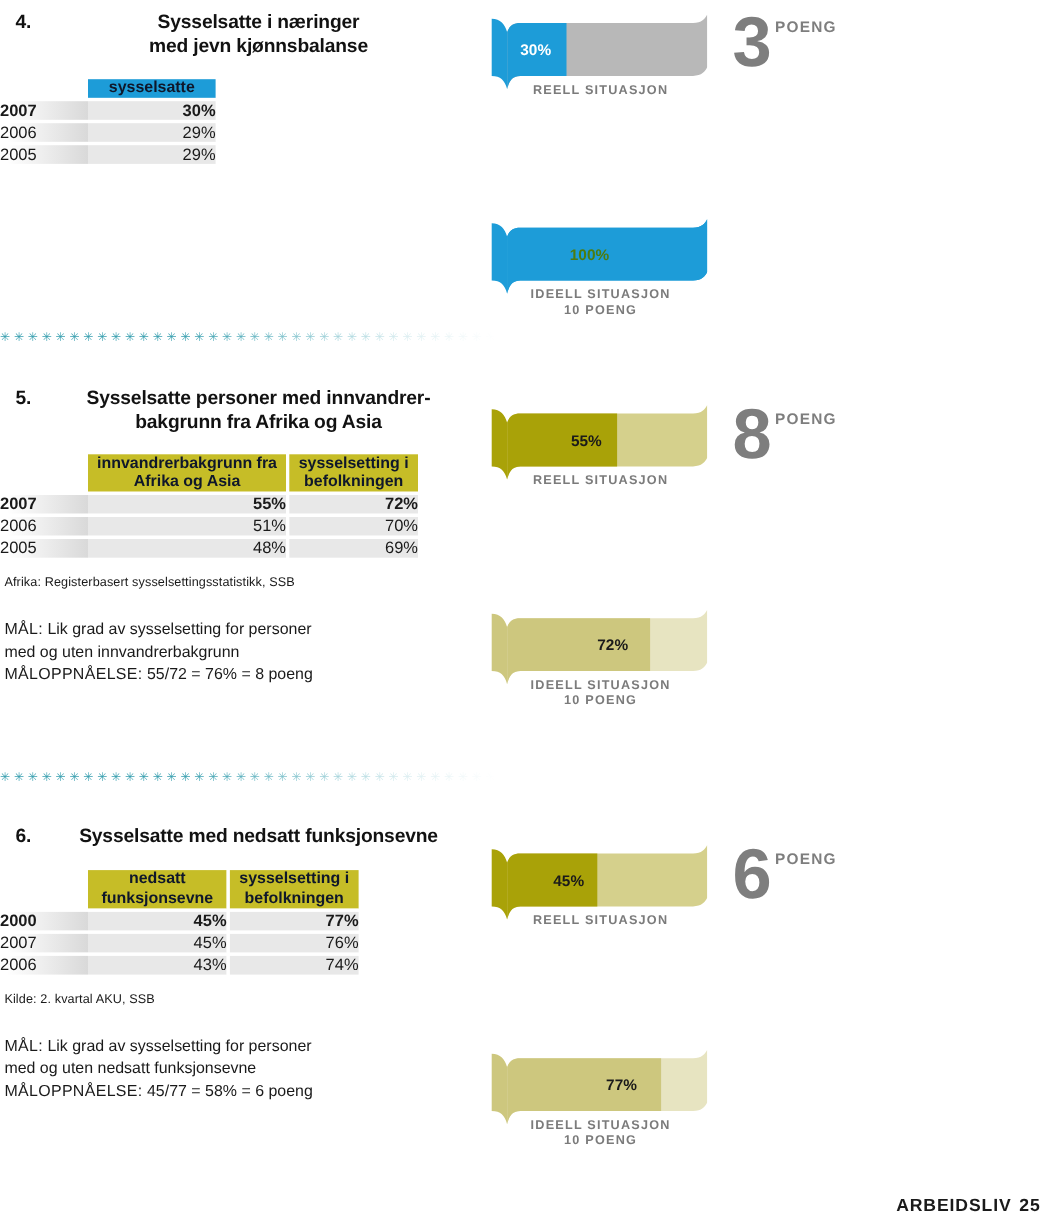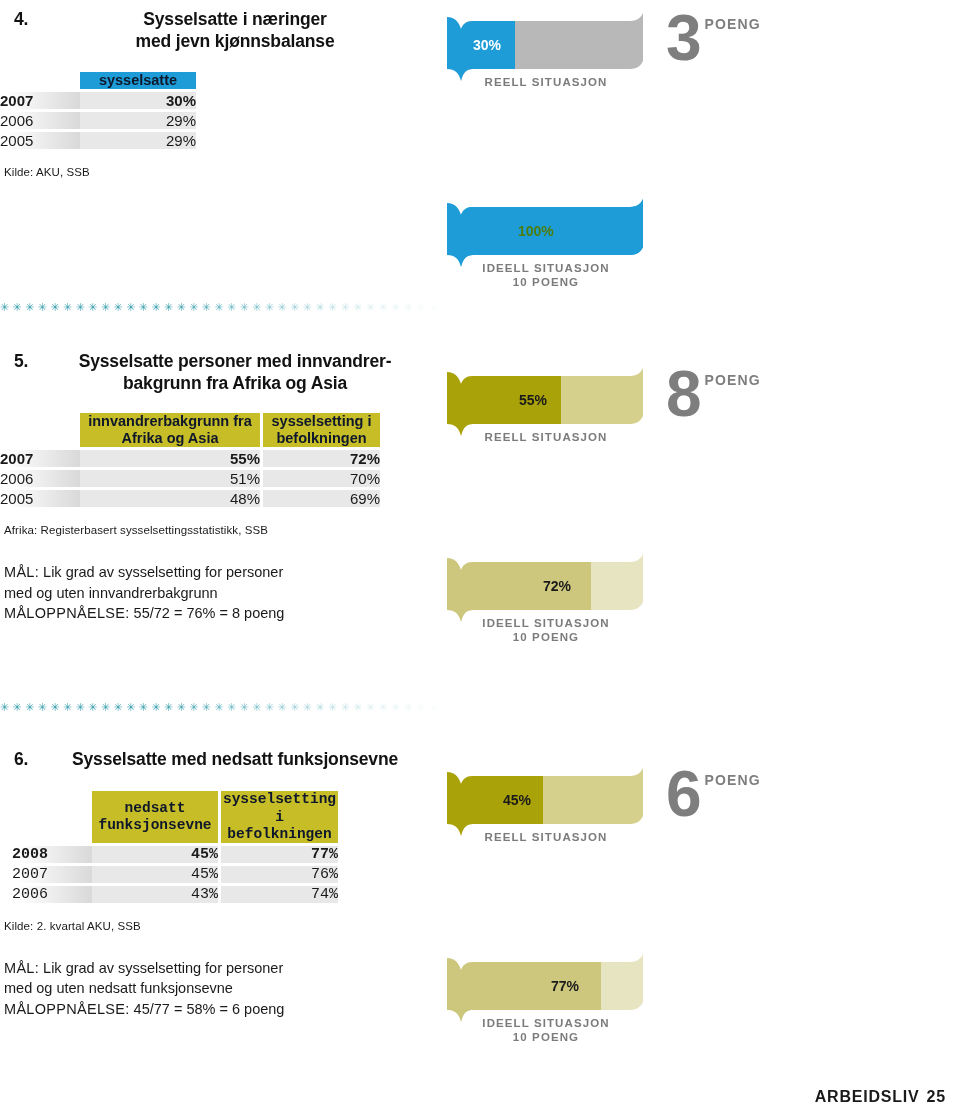--- a/index.html
+++ b/index.html
@@ -183,21 +183,20 @@
               <td></td>
               <td></td>
             </tr>
         <tr>
           <td class="yr-cell">2005</td>
           <td class="val-cell">29%</td>
         </tr>
       </tbody>
         </table>
 
-      <div class="kilde" style="margin-top:17px;margin-left:4px;">Kilde: AKU, SSB</div>
 
     </div>
 
     <div class="sec-right">
 
       <div class="barwrap" style="left:3px;top:5px;">
         <svg width="220" height="76" viewBox="0 0 220 76">
           <defs>
             <clipPath id="ribbon4a">
               <path d="M40,8 L197,8 C205,8 208,4 210,0 L210,48 C208,52 205,56 197,56 L40,56 C33,56 30,60 28,68 L28,16 C30,11 33,8 40,8 Z"></path>
@@ -371,21 +370,21 @@
 
   <div class="section" style="top:748px;height:330px;">
     <div class="sec-left">
       <div class="heading" style="margin-left:6px;">
         <span class="num">6.</span>
         <span class="htxt">
           <span>Sysselsatte med nedsatt funksjonsevne</span>
         </span>
       </div>
 
-      <table class="dt" style="margin-top:21px;margin-left:12px;width:326px;font-family:Liberation Mono, monospace;">
+      <table class="dt" style="margin-top:21px;margin-left:0;width:326px;">
         <colgroup>
             <col style="width:80px">
             <col style="width:126px">
             <col style="width:3px">
             <col style="width:117px">
           </colgroup>
         <tbody>
             <tr>
           <td class="gapcell"></td>
           <td class="th-cell th-yellow">
@@ -396,21 +395,21 @@
             <span>sysselsetting i befolkningen</span>
           </td>
         </tr>
         <tr class="rowgap">
               <td></td>
               <td></td>
               <td></td>
               <td></td>
             </tr>
         <tr class="row-first">
-          <td class="yr-cell">2008</td>
+          <td class="yr-cell">2000</td>
           <td class="val-cell">45%</td>
           <td class="gapcell"></td>
           <td class="val-cell">77%</td>
         </tr>
         <tr class="rowgap">
               <td></td>
               <td></td>
               <td></td>
               <td></td>
             </tr>

